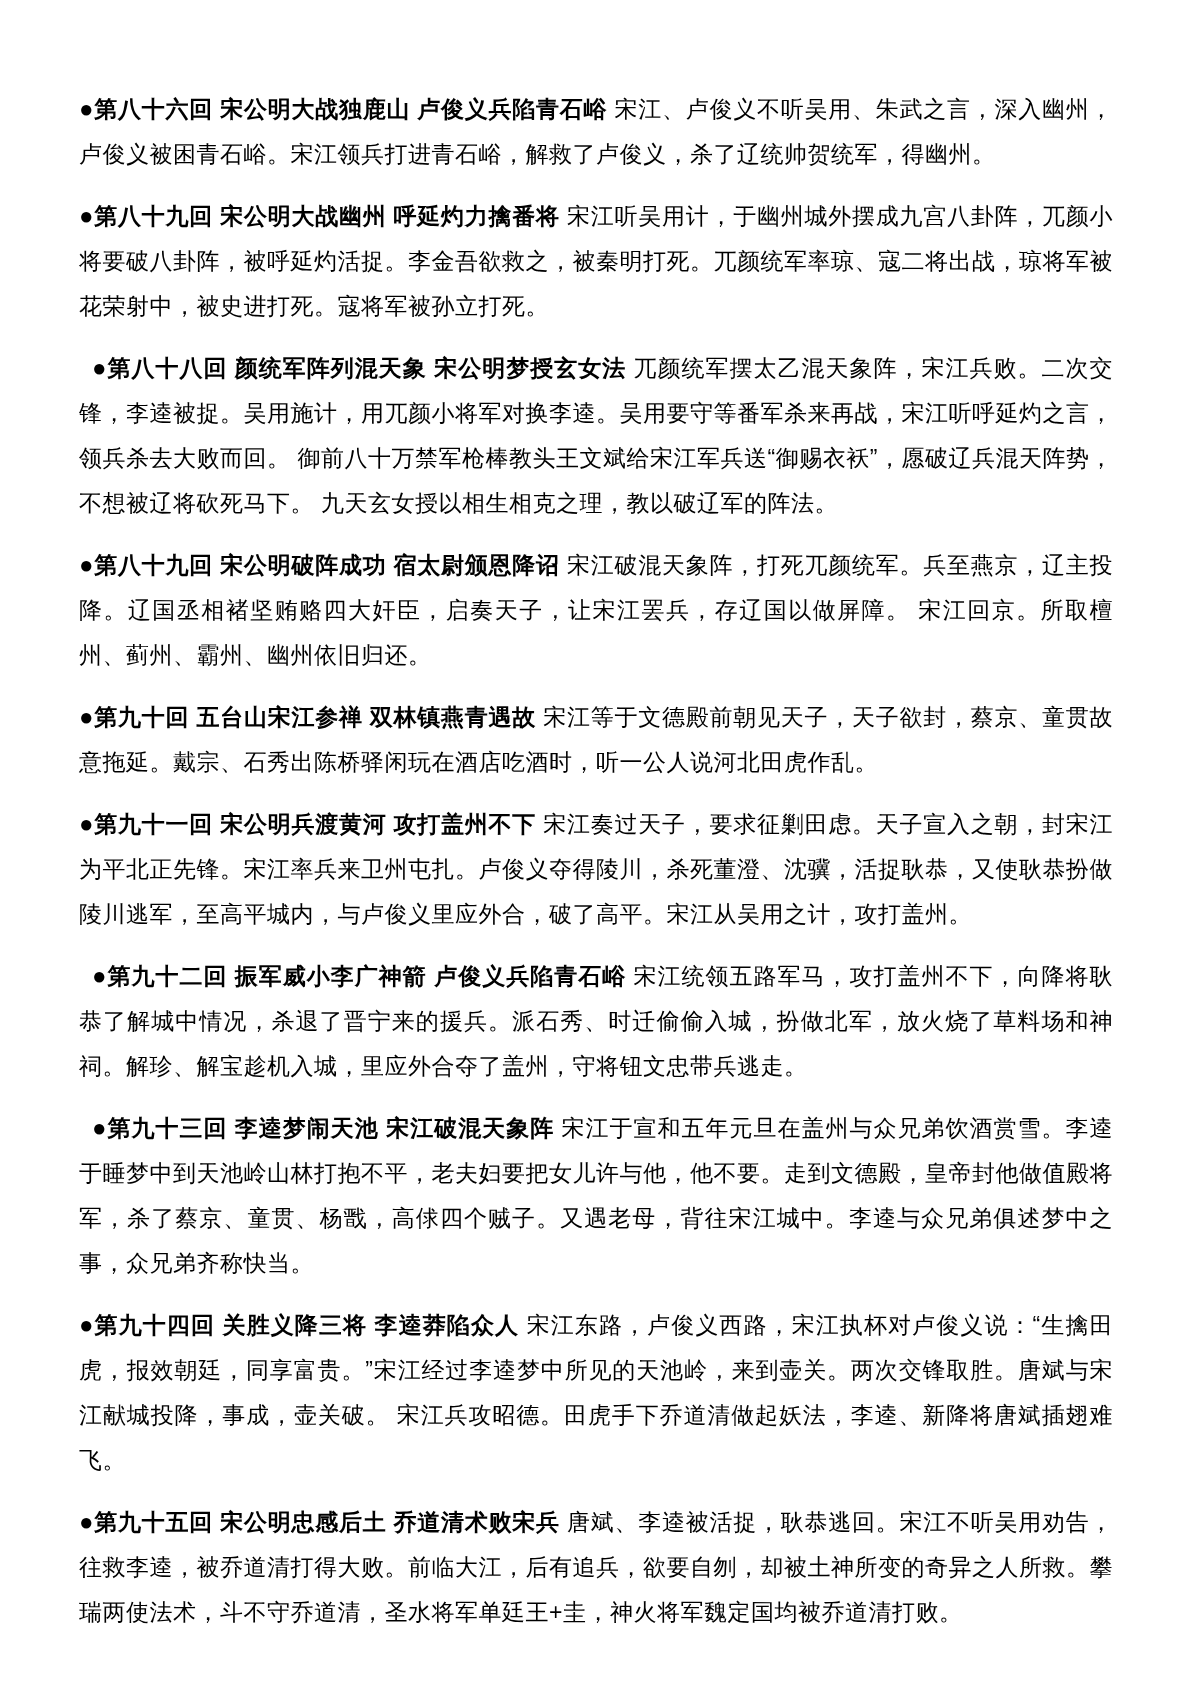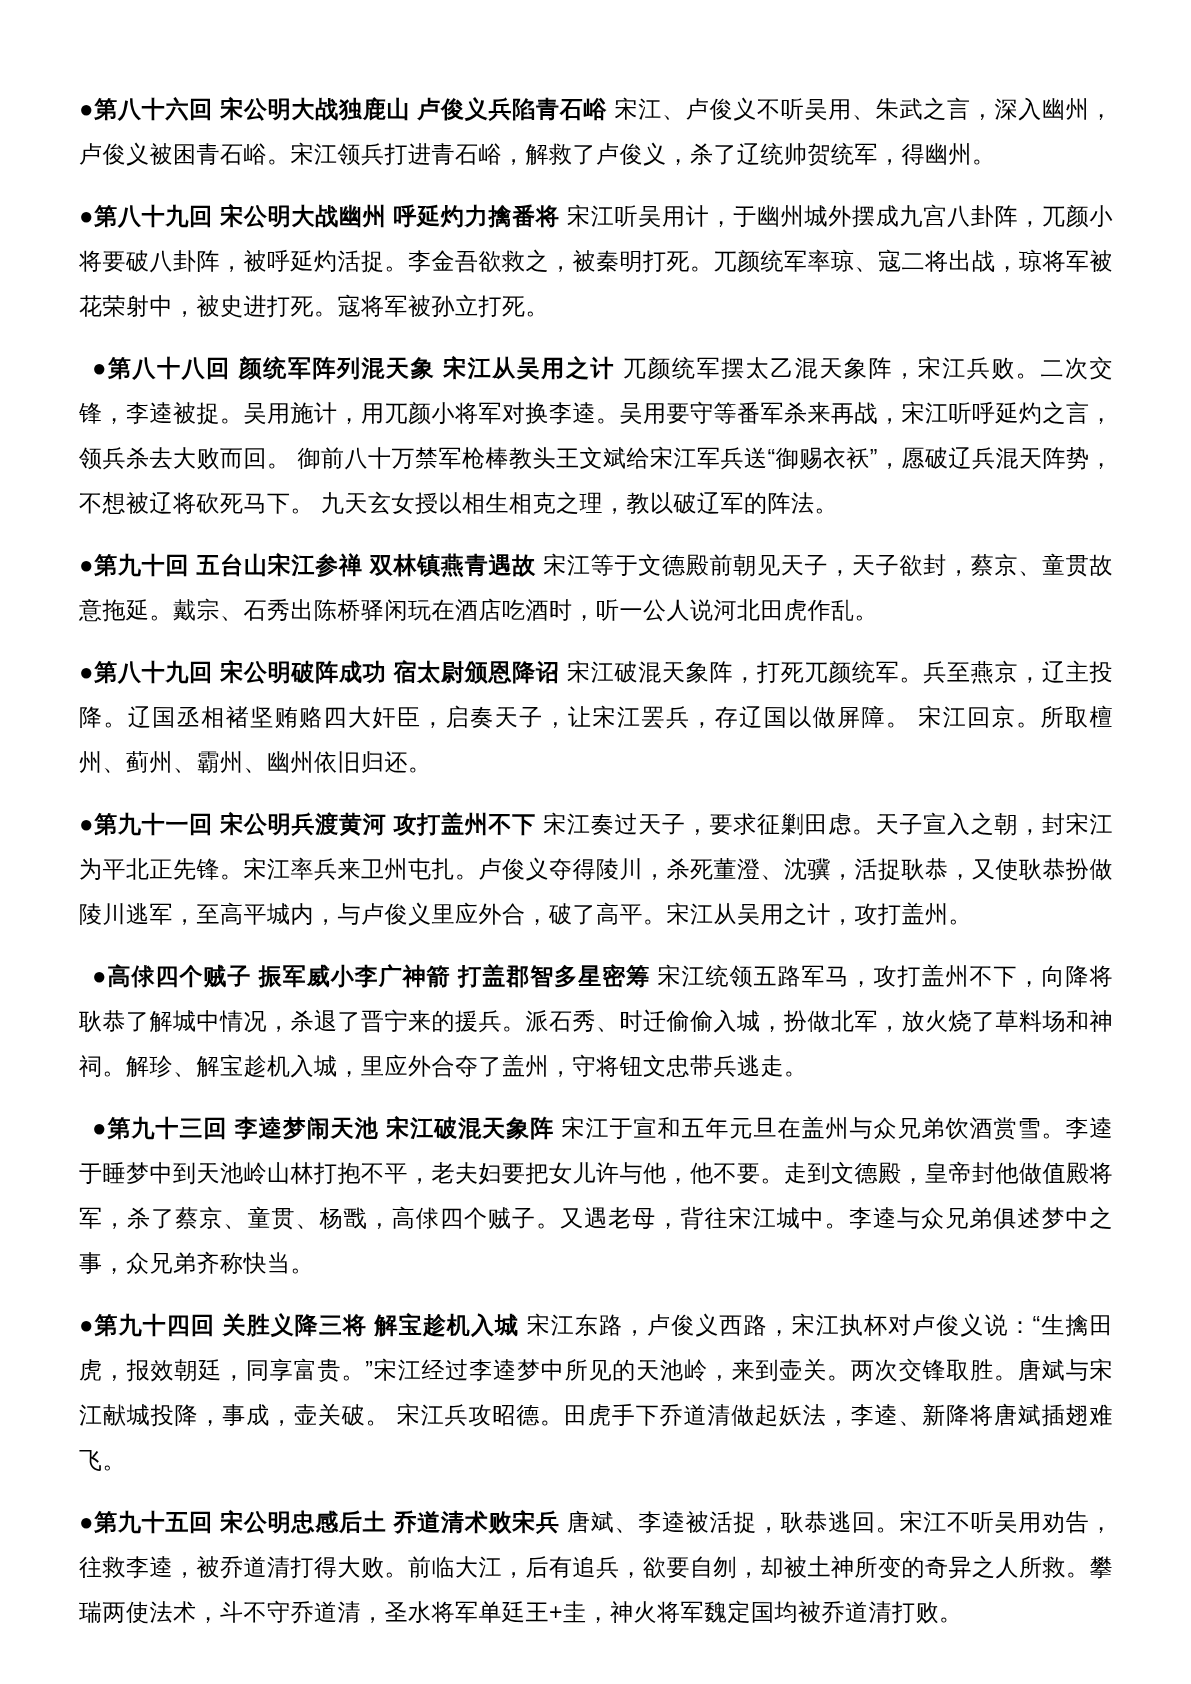--- a/index.html
+++ b/index.html
@@ -44,28 +44,28 @@
   }
 </style>
 </head>
 <body>
 
 <div class="doc" id="doc">
   <p class="para"><span class="bullet">●</span><span class="heading">第八十六回 宋公明大战独鹿山 卢俊义兵陷青石峪 </span><span class="body-text">宋江、卢俊义不听吴用、朱武之言，深入幽州，卢俊义被困青石峪。宋江领兵打进青石峪，解救了卢俊义，杀了辽统帅贺统军，得幽州。</span></p>
 
   <p class="para"><span class="bullet">●</span><span class="heading">第八十九回 宋公明大战幽州 呼延灼力擒番将 </span><span class="body-text">宋江听吴用计，于幽州城外摆成九宫八卦阵，兀颜小将要破八卦阵，被呼延灼活捉。李金吾欲救之，被秦明打死。兀颜统军率琼、寇二将出战，琼将军被花荣射中，被史进打死。寇将军被孙立打死。</span></p>
 
-  <p class="para indent"><span class="bullet">●</span><span class="heading">第八十八回 颜统军阵列混天象 宋江从吴用之计 </span><span class="body-text">兀颜统军摆太乙混天象阵，宋江兵败。二次交锋，李逵被捉。吴用施计，用兀颜小将军对换李逵。吴用要守等番军杀来再战，宋江听呼延灼之言，领兵杀去大败而回。 御前八十万禁军枪棒教头王文斌给宋江军兵送“御赐衣袄”，愿破辽兵混天阵势，不想被辽将砍死马下。 九天玄女授以相生相克之理，教以破辽军的阵法。</span></p>
+  <p class="para indent"><span class="bullet">●</span><span class="heading">第八十八回 颜统军阵列混天象 宋公明梦授玄女法 </span><span class="body-text">兀颜统军摆太乙混天象阵，宋江兵败。二次交锋，李逵被捉。吴用施计，用兀颜小将军对换李逵。吴用要守等番军杀来再战，宋江听呼延灼之言，领兵杀去大败而回。 御前八十万禁军枪棒教头王文斌给宋江军兵送“御赐衣袄”，愿破辽兵混天阵势，不想被辽将砍死马下。 九天玄女授以相生相克之理，教以破辽军的阵法。</span></p>
+
+  <p class="para"><span class="bullet">●</span><span class="heading">第八十九回 宋公明破阵成功 宿太尉颁恩降诏 </span><span class="body-text">宋江破混天象阵，打死兀颜统军。兵至燕京，辽主投降。辽国丞相褚坚贿赂四大奸臣，启奏天子，让宋江罢兵，存辽国以做屏障。 宋江回京。所取檀州、蓟州、霸州、幽州依旧归还。</span></p>
 
   <p class="para"><span class="bullet">●</span><span class="heading">第九十回 五台山宋江参禅 双林镇燕青遇故 </span><span class="body-text">宋江等于文德殿前朝见天子，天子欲封，蔡京、童贯故意拖延。戴宗、石秀出陈桥驿闲玩在酒店吃酒时，听一公人说河北田虎作乱。</span></p>
 
-  <p class="para"><span class="bullet">●</span><span class="heading">第八十九回 宋公明破阵成功 宿太尉颁恩降诏 </span><span class="body-text">宋江破混天象阵，打死兀颜统军。兵至燕京，辽主投降。辽国丞相褚坚贿赂四大奸臣，启奏天子，让宋江罢兵，存辽国以做屏障。 宋江回京。所取檀州、蓟州、霸州、幽州依旧归还。</span></p>
-
   <p class="para"><span class="bullet">●</span><span class="heading">第九十一回 宋公明兵渡黄河 攻打盖州不下 </span><span class="body-text">宋江奏过天子，要求征剿田虑。天子宣入之朝，封宋江为平北正先锋。宋江率兵来卫州屯扎。卢俊义夺得陵川，杀死董澄、沈骥，活捉耿恭，又使耿恭扮做陵川逃军，至高平城内，与卢俊义里应外合，破了高平。宋江从吴用之计，攻打盖州。</span></p>
 
-  <p class="para indent"><span class="bullet">●</span><span class="heading">高俅四个贼子 振军威小李广神箭 打盖郡智多星密筹 </span><span class="body-text">宋江统领五路军马，攻打盖州不下，向降将耿恭了解城中情况，杀退了晋宁来的援兵。派石秀、时迁偷偷入城，扮做北军，放火烧了草料场和神祠。解珍、解宝趁机入城，里应外合夺了盖州，守将钮文忠带兵逃走。</span></p>
+  <p class="para indent"><span class="bullet">●</span><span class="heading">第九十二回 振军威小李广神箭 卢俊义兵陷青石峪 </span><span class="body-text">宋江统领五路军马，攻打盖州不下，向降将耿恭了解城中情况，杀退了晋宁来的援兵。派石秀、时迁偷偷入城，扮做北军，放火烧了草料场和神祠。解珍、解宝趁机入城，里应外合夺了盖州，守将钮文忠带兵逃走。</span></p>
 
   <p class="para indent"><span class="bullet">●</span><span class="heading">第九十三回 李逵梦闹天池 宋江破混天象阵 </span><span class="body-text">宋江于宣和五年元旦在盖州与众兄弟饮酒赏雪。李逵于睡梦中到天池岭山林打抱不平，老夫妇要把女儿许与他，他不要。走到文德殿，皇帝封他做值殿将军，杀了蔡京、童贯、杨戬，高俅四个贼子。又遇老母，背往宋江城中。李逵与众兄弟俱述梦中之事，众兄弟齐称快当。</span></p>
 
-  <p class="para"><span class="bullet">●</span><span class="heading">第九十四回 关胜义降三将 解宝趁机入城 </span><span class="body-text">宋江东路，卢俊义西路，宋江执杯对卢俊义说：“生擒田虎，报效朝廷，同享富贵。”宋江经过李逵梦中所见的天池岭，来到壶关。两次交锋取胜。唐斌与宋江献城投降，事成，壶关破。 宋江兵攻昭德。田虎手下乔道清做起妖法，李逵、新降将唐斌插翅难飞。</span></p>
+  <p class="para"><span class="bullet">●</span><span class="heading">第九十四回 关胜义降三将 李逵莽陷众人 </span><span class="body-text">宋江东路，卢俊义西路，宋江执杯对卢俊义说：“生擒田虎，报效朝廷，同享富贵。”宋江经过李逵梦中所见的天池岭，来到壶关。两次交锋取胜。唐斌与宋江献城投降，事成，壶关破。 宋江兵攻昭德。田虎手下乔道清做起妖法，李逵、新降将唐斌插翅难飞。</span></p>
 
   <p class="para"><span class="bullet">●</span><span class="heading">第九十五回 宋公明忠感后土 乔道清术败宋兵 </span><span class="body-text">唐斌、李逵被活捉，耿恭逃回。宋江不听吴用劝告，往救李逵，被乔道清打得大败。前临大江，后有追兵，欲要自刎，却被土神所变的奇异之人所救。攀瑞两使法术，斗不守乔道清，圣水将军单廷王+圭，神火将军魏定国均被乔道清打败。</span></p>
 </div>
 
 </body></html>

